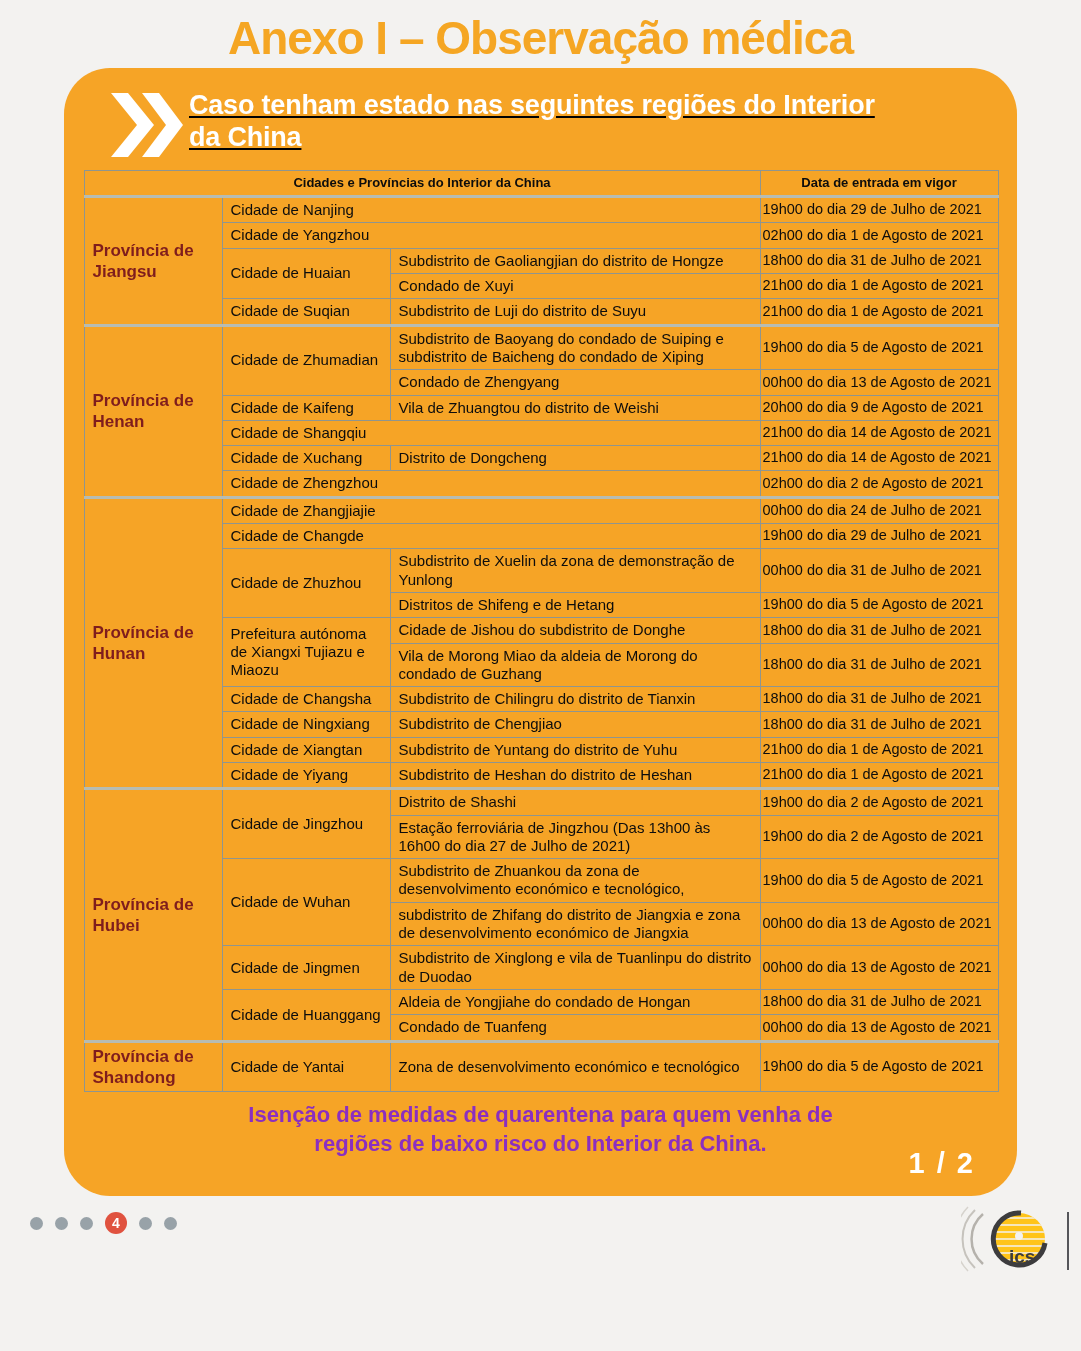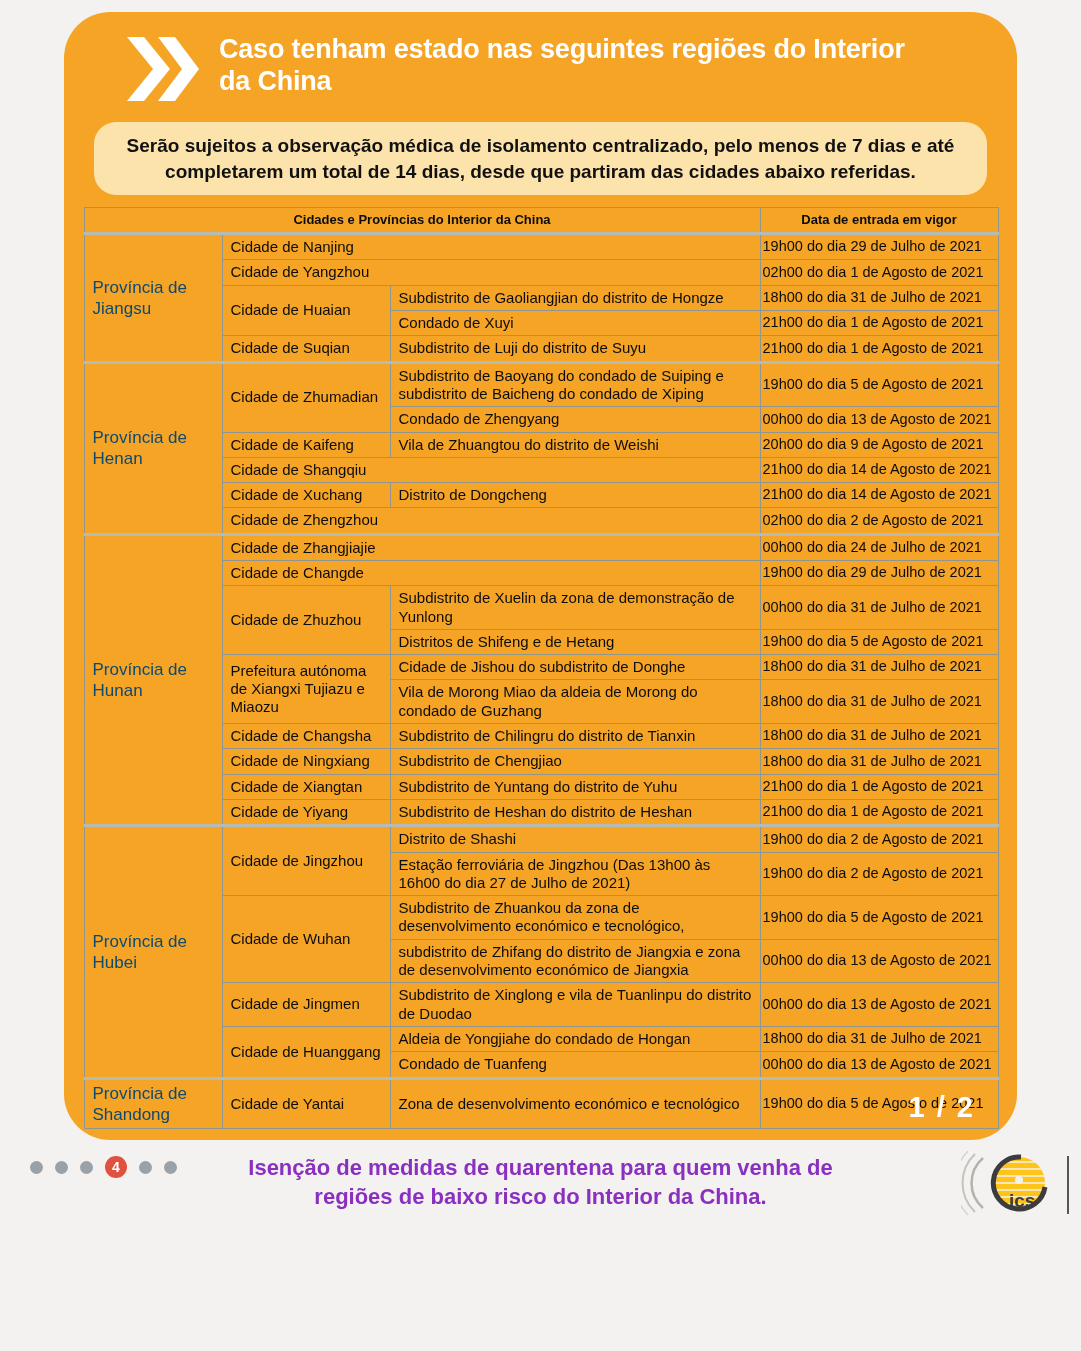--- a/index.html
+++ b/index.html
@@ -20,21 +20,21 @@
     margin:2px auto 6px; letter-spacing:-1px; line-height:1.05;
   }
   .container {
     position:relative;
     width:953px; margin:0 auto;
     background:#f6a426;
     border-radius:46px;
     padding:16px 0 0 0;
     height:1128px;
   }
-  .banner { display:flex; align-items:flex-start; padding:6px 40px 8px 61px; gap:20px; }
+  .banner { display:flex; align-items:flex-start; padding:6px 40px 8px 45px; gap:6px;text-decoration:underline; }
   .chevron { flex:0 0 auto; margin-top:2px; }
   .banner-text {
     color:#ffffff; font-weight:bold; font-size:27px; line-height:1.18;
     max-width:700px; letter-spacing:-0.2px;
   }
   .note-box {
     background:#fce3ac; border-radius:22px;
     margin:8px 30px 12px 30px; padding:11px 30px;
     text-align:center; font-weight:bold; font-size:19px; line-height:1.35;
     color:#111111;
@@ -44,26 +44,26 @@
   col.c-prov { width:138px; } col.c-city { width:168px; }
   col.c-sub { width:370px; } col.c-date { width:238px; }
   th, td {
     border:1px solid #8f958f;
     padding:3px 8px;
     font-size:15px; color:#0d0d0d;
     line-height:1.22;
   }
   th { font-size:13px; font-weight:bold; text-align:center; padding:4px 16px; border-bottom:3px solid #b7bcb3; }
   tr.group-start td { border-top:3px solid #b7bcb3; }
-  td.province { color:#0c4a6e; font-weight:normal; font-size:17px; vertical-align:middle; line-height:1.25; }
+  td.province { color:#7f1d1d; font-weight:bold; font-size:17px; vertical-align:middle; line-height:1.25; }
   td.city, td.sub { vertical-align:middle; }
   td.date { vertical-align:middle; white-space:nowrap; font-size:14.5px; padding:3px 2px; }
   .exemption {
     text-align:center; color:#8b2fc0; font-weight:bold;
-    font-size:22px; line-height:1.3; margin:25px auto 0; max-width:620px;
+    font-size:22px; line-height:1.3; margin:9px auto 0; max-width:620px;
   }
   .page-num {
     position:absolute; right:42px; bottom:16px;
     color:#ffffff; font-weight:bold; font-size:29px; letter-spacing:2px;
   }
   .footer { position:relative; height:84px; width:1081px; }
   .dots-row { display:flex; align-items:center; gap:12px; padding:16px 0 0 30px; height:38px; }
   .dot { width:13px; height:13px; border-radius:50%; background:#98a2a8; flex:0 0 auto; }
   .dot.active {
     width:22px; height:22px; background:#e0523f; color:#ffffff;
@@ -73,35 +73,35 @@
   .logo { position:absolute; right:12px; top:10px; display:flex; align-items:center; gap:10px; }
   .logo-divider { width:2px; height:58px; background:#55565a; }
   .logo-text { display:flex; flex-direction:column; justify-content:center; }
   .logo-cn { font-size:29px; font-weight:bold; color:#4d4e52; letter-spacing:4px; line-height:1.05; }
   .logo-pt { font-family:"Liberation Serif", serif; font-style:italic; font-size:17px; color:#4d4e52; line-height:1.12; }
 </style>
 </head>
 <body>
 
 <div class="top">
+  <div class="annex-title">Anexo I – Observação médica</div>
 </div>
 
 <div class="container">
 
   <div class="banner">
     <span class="chevron">
       <svg width="74" height="66" viewBox="0 0 74 66">
         <polygon points="2,1 19,1 45,33 19,65 2,65 28,33" fill="#ffffff"></polygon>
         <polygon points="33,1 50,1 74,33 50,65 33,65 57,33" fill="#ffffff"></polygon>
       </svg>
     </span>
     <span class="banner-text">Caso tenham estado nas seguintes regiões do Interior da China</span>
   </div>
 
-  <div class="note-box">Serão sujeitos a observação médica de isolamento centralizado, pelo menos de 7 dias e até completarem um total de 14 dias, desde que partiram das cidades abaixo referidas.</div>
 
   <div class="table-wrap">
     <table>
       <colgroup>
         <col class="c-prov">
           <col class="c-city">
           <col class="c-sub">
           <col class="c-date">
       </colgroup>
       <thead>

